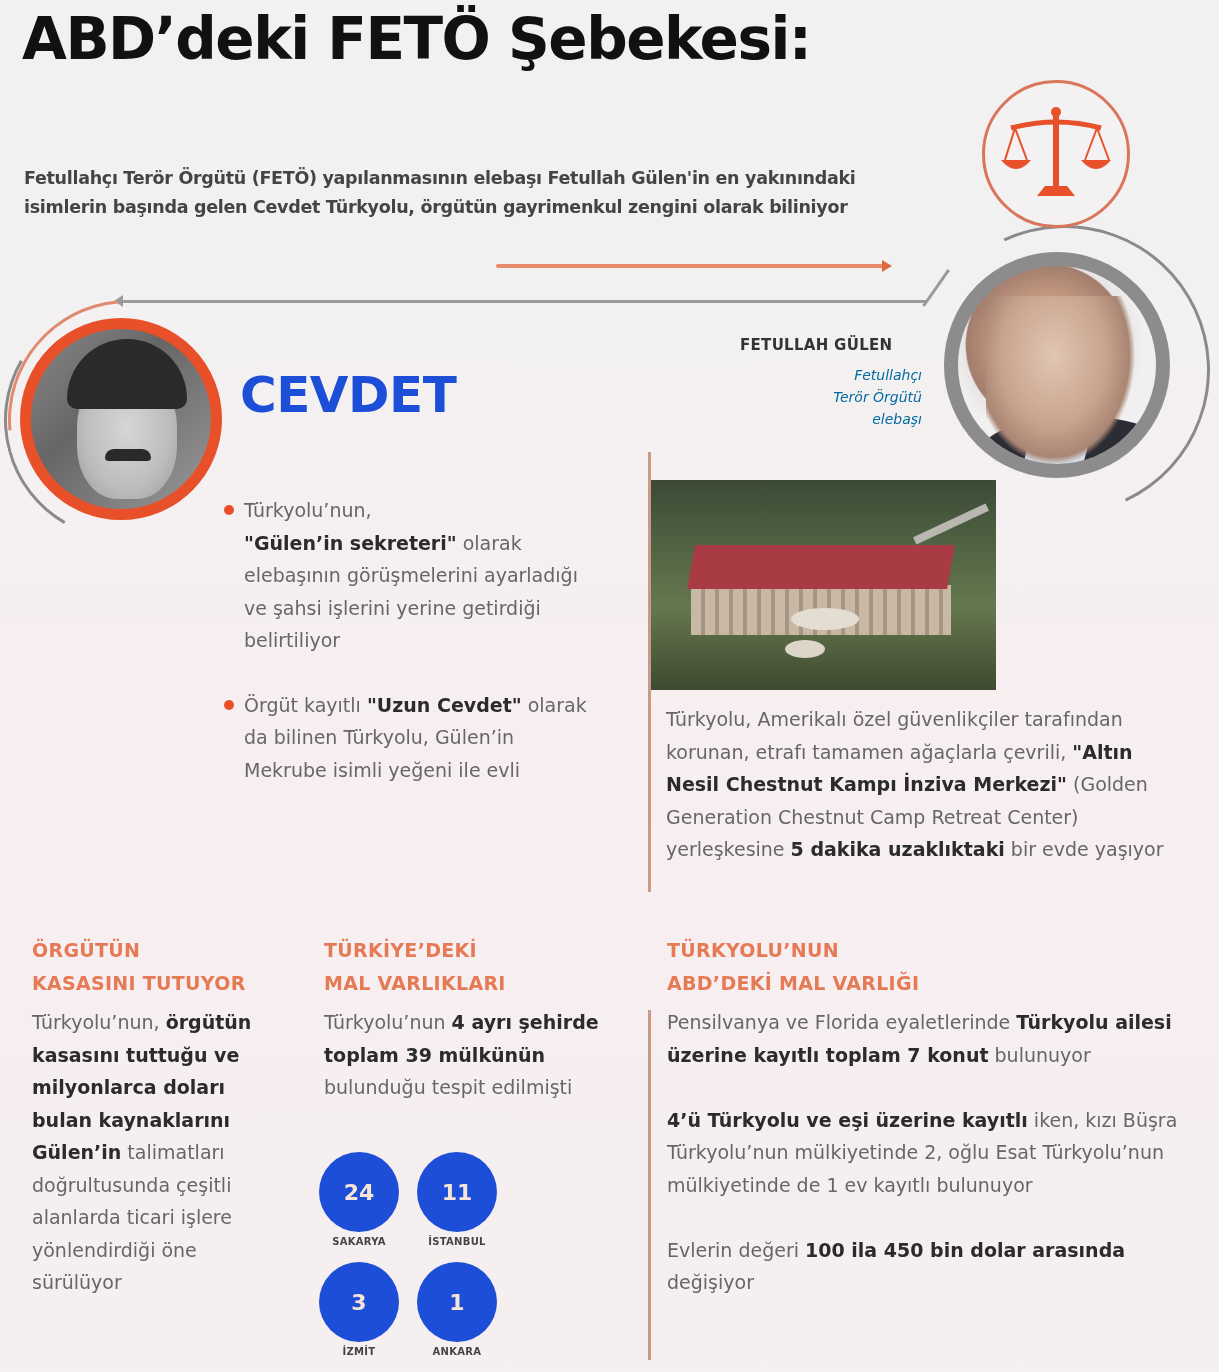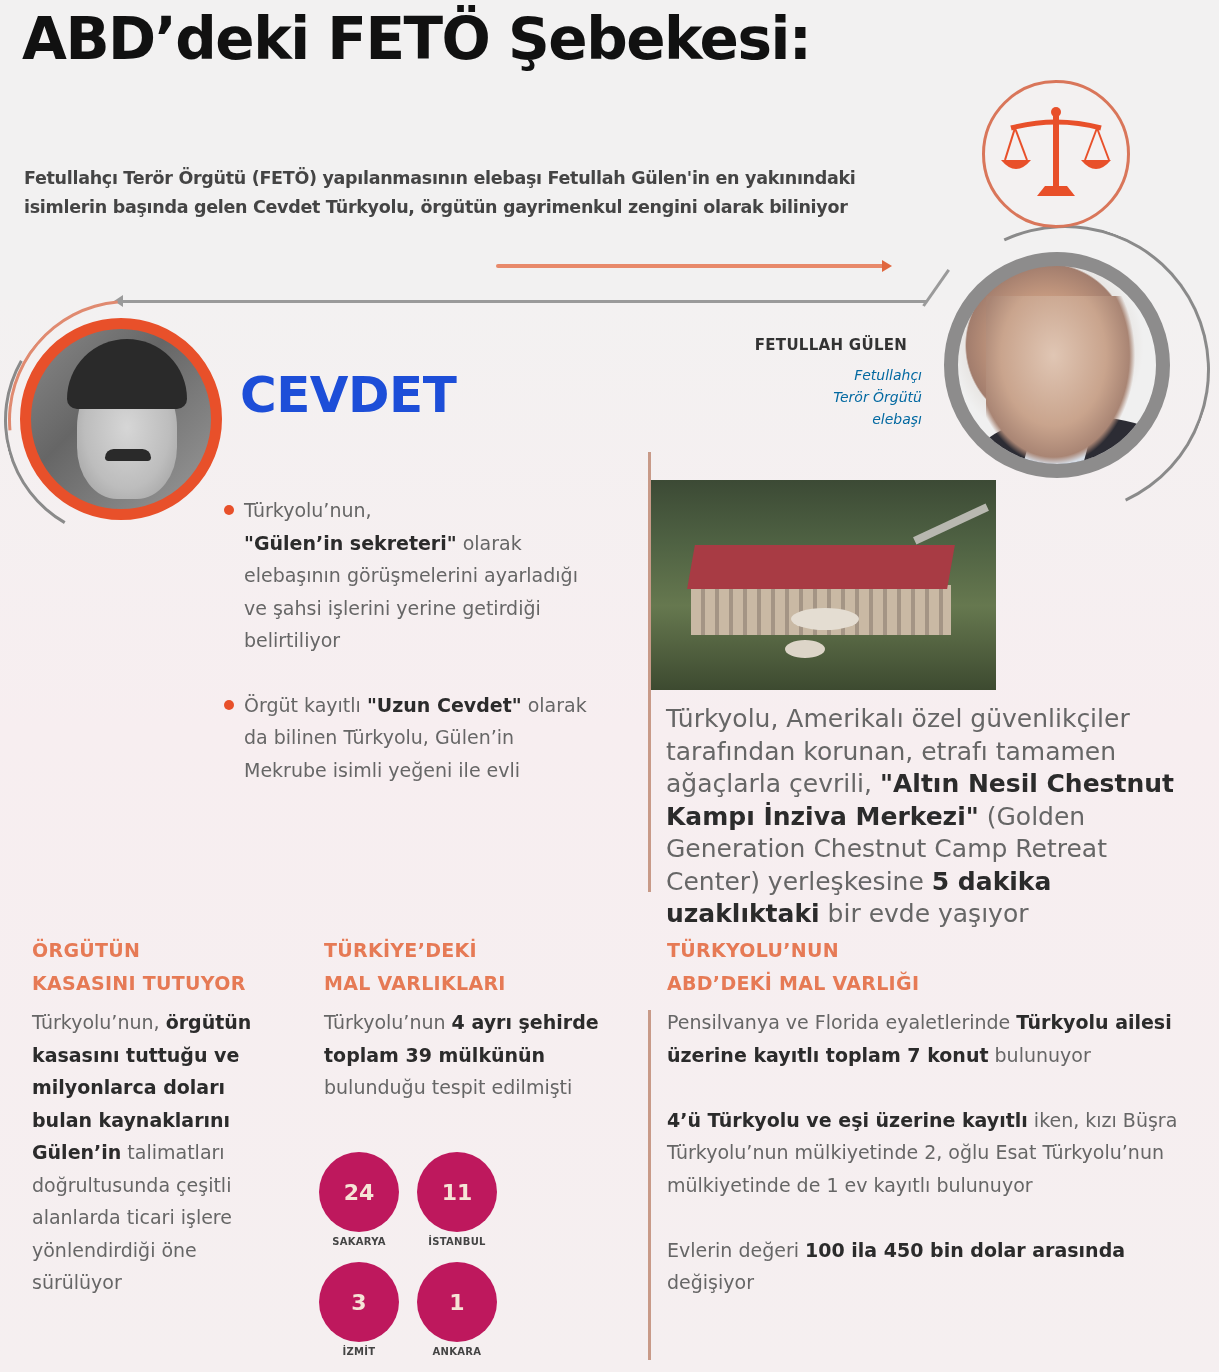--- a/index.html
+++ b/index.html
@@ -69,21 +69,21 @@
   }
   .gray-line::before {
     content: ""; position: absolute; left: -6px; top: -5px;
     border-right: 9px solid #9a9a9a; border-top: 6px solid transparent; border-bottom: 6px solid transparent;
   }
   .gray-diag {
     position: absolute; left: 922px; top: 262px; width: 3px; height: 44px; background: #9a9a9a;
     transform: rotate(35deg); transform-origin: bottom;
   }
   .gulen-name {
-    position: absolute; left: 740px; top: 336px; width: 182px; text-align: center;
+    position: absolute; left: 740px; top: 336px; width: 182px; text-align: left;
     font-weight: bold; font-size: 15px; color: #333; letter-spacing: 0.3px;
   }
   .gulen-role {
     position: absolute; left: 760px; top: 364px; width: 162px; text-align: right;
     font-style: italic; font-size: 14px; line-height: 22px; color: #0369a1;
   }
   .cevdet-photo {
     position: absolute; left: 20px; top: 318px; width: 202px; height: 202px;
     border-radius: 50%; border: 11px solid #e8502a; overflow: hidden;
     background: linear-gradient(135deg, #888 0%, #666 40%, #999 100%);
@@ -150,37 +150,37 @@
   .plaza2 {
     position: absolute; left: 134px; top: 160px; width: 40px; height: 18px;
     border-radius: 50%; background: #ddd5c8;
   }
   .road {
     position: absolute; left: 260px; top: 40px; width: 80px; height: 8px;
     background: #b8b8b0; transform: rotate(-25deg);
   }
   .campus-text {
     position: absolute; left: 666px; top: 703px; width: 520px;
-    font-size: 25px; line-height: 32.5px; color: #666;
+    font-size: 19px; line-height: 32.5px; color: #666;
   }
   .section-head {
     position: absolute; font-weight: bold; font-size: 19px; line-height: 33px;
     color: #e67a55; letter-spacing: 0.3px;
   }
   .section-body {
     position: absolute; font-size: 19px; line-height: 32.5px; color: #666;
   }
   .city-grid {
     position: absolute; left: 318px; top: 1152px; width: 190px;
   }
   .city {
     position: absolute; width: 82px; text-align: center;
   }
   .city-circle {
-    width: 80px; height: 80px; border-radius: 50%; background: #be185d;
+    width: 80px; height: 80px; border-radius: 50%; background: #1d4ed8;
     color: #f6e4d6; font-weight: bold; font-size: 22px;
     display: flex; align-items: center; justify-content: center; margin: 0 auto;
   }
   .city-label {
     font-size: 10px; font-weight: bold; color: #444; margin-top: 4px; letter-spacing: 0.3px;
   }
   .para-gap { display: block; height: 32.5px; }
 </style>
 </head>
 <body>

